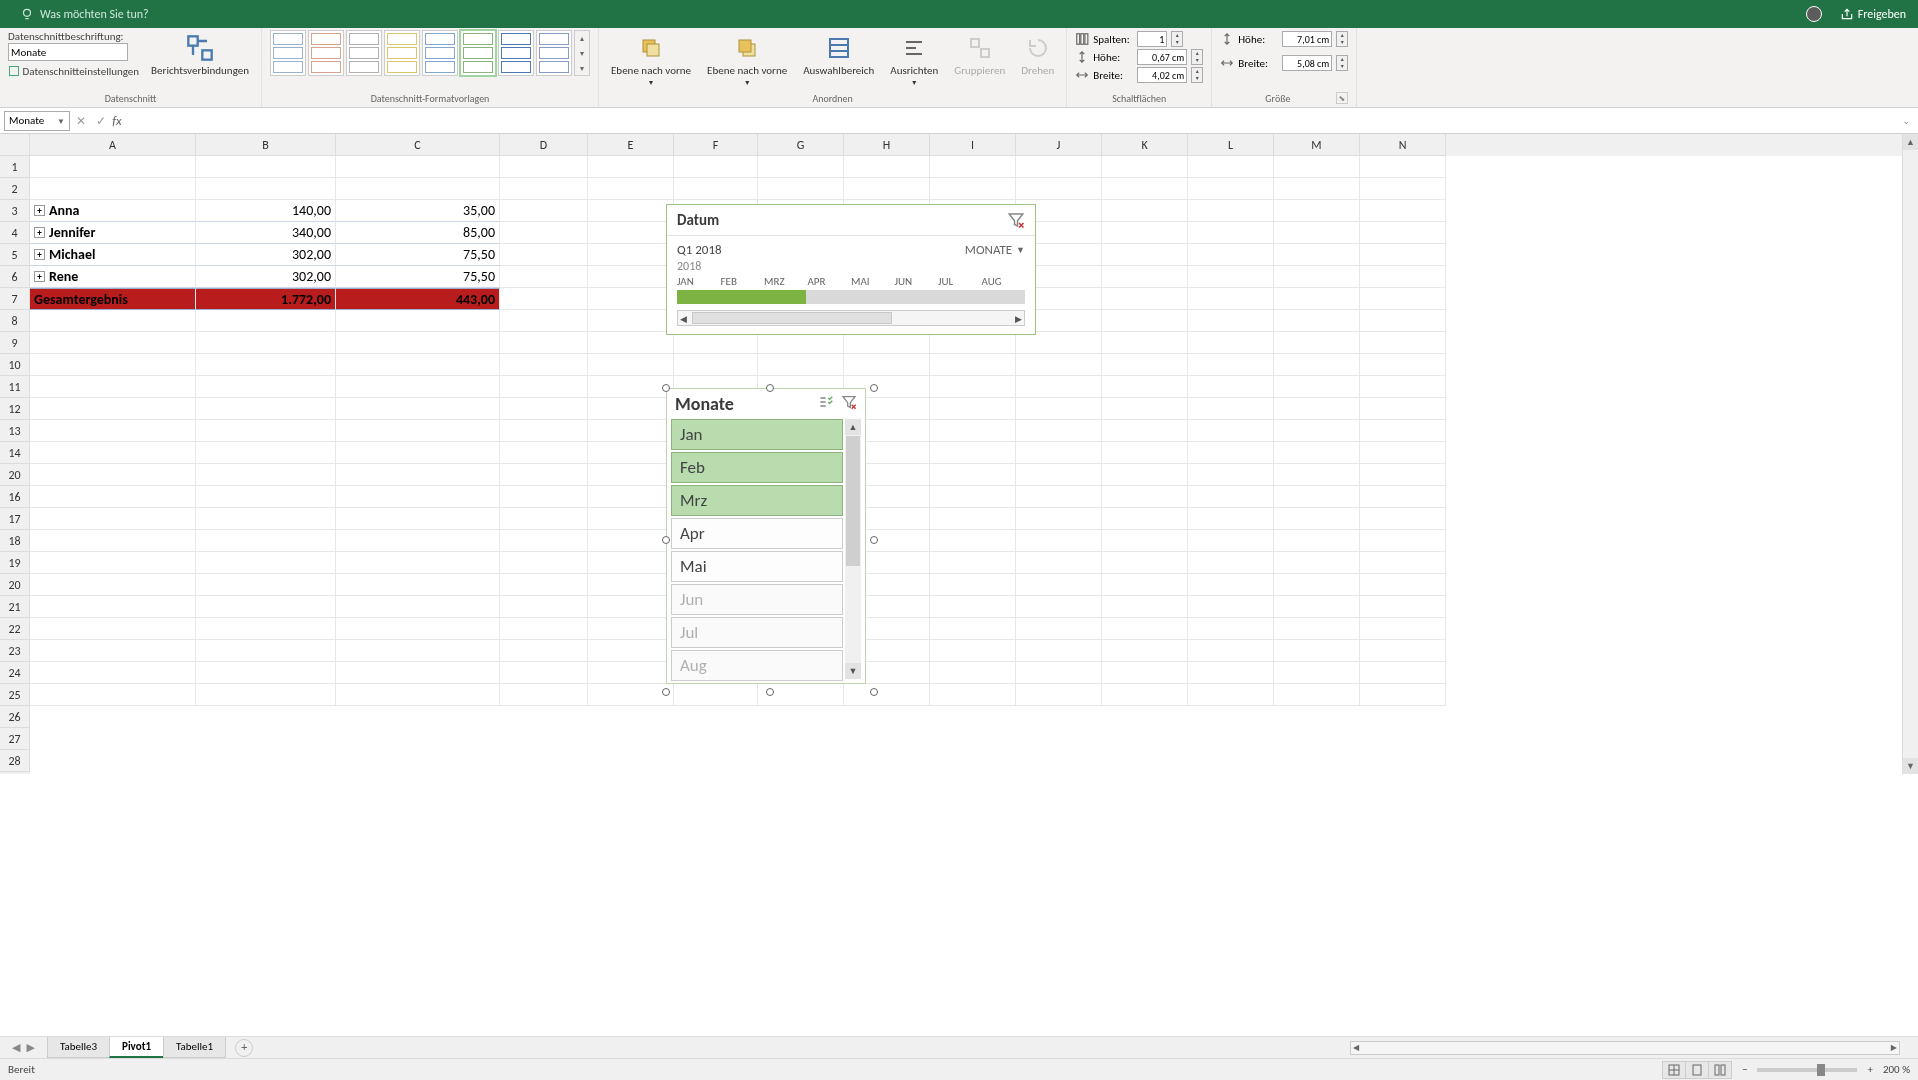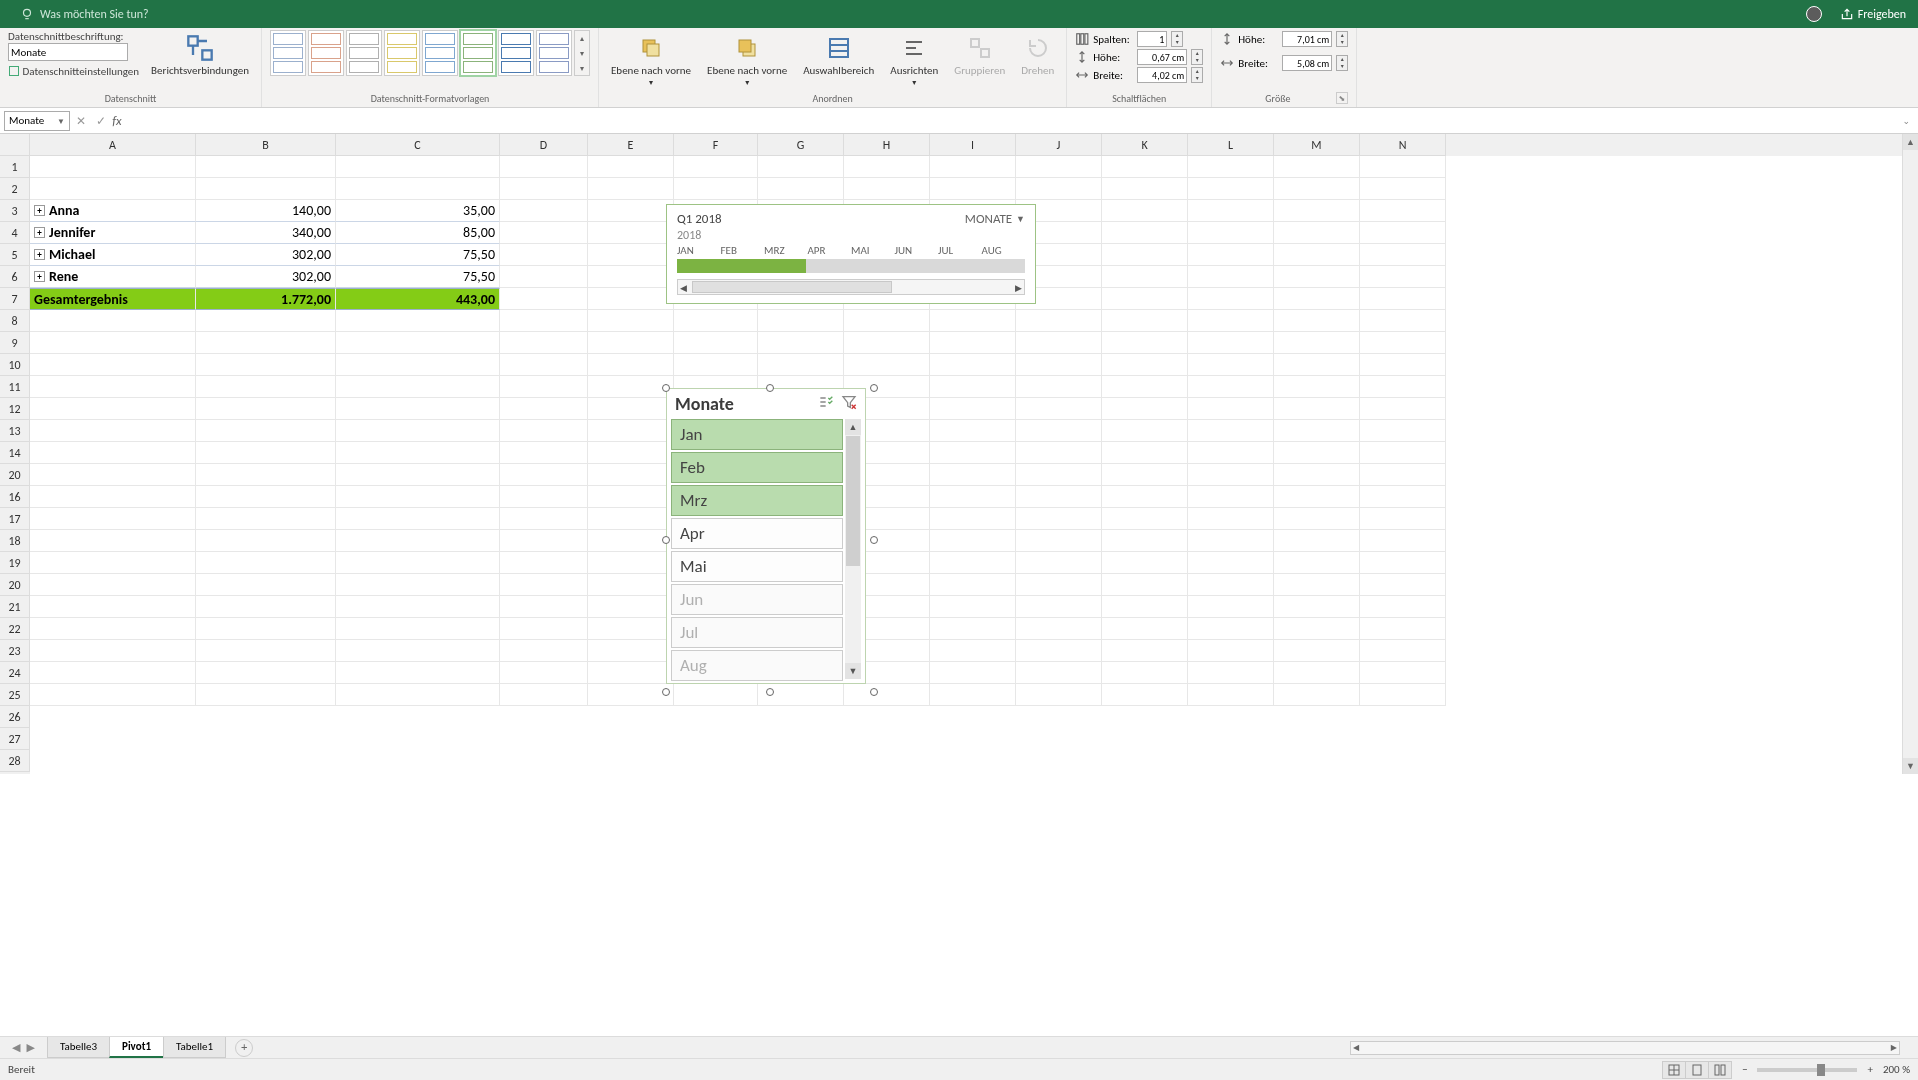--- a/index.html
+++ b/index.html
@@ -53,21 +53,21 @@
 .col-headers { position: absolute; left: 30px; top: 0; right: 16px; height: 22px; display: flex; background: #f0f0f0; }
 .col-h { border-right: 1px solid #dcdcdc; border-bottom: 1px solid #dcdcdc; text-align: center; font-size: 12px; color: #333; line-height: 22px; }
 .row-headers { position: absolute; left: 0; top: 22px; bottom: 0; width: 30px; background: #f0f0f0; }
 .row-h { height: 22px; border-bottom: 1px solid #dcdcdc; border-right: 1px solid #dcdcdc; text-align: center; font-size: 12px; color: #333; line-height: 22px; }
 .cells { position: absolute; left: 30px; top: 22px; right: 16px; bottom: 0; }
 .cell-row { display: flex; height: 22px; }
 .cell { border-right: 1px solid #e7e7e7; border-bottom: 1px solid #e7e7e7; font-size: 14px; padding: 0 4px; line-height: 22px; overflow: visible; white-space: nowrap; }
 .cell.b { font-weight: bold; }
 .cell.r { text-align: right; }
 .pivot-hdr { background: #dbe5f1; border-bottom: 1px solid #9bb0cd; font-weight: bold; }
-.pivot-total { border-top: 1px solid #9bb0cd; border-bottom: 1px solid #9bb0cd; font-weight: bold; background: #84cc16; }
+.pivot-total { border-top: 1px solid #9bb0cd; border-bottom: 1px solid #9bb0cd; font-weight: bold; background: #b91c1c; }
 .pivot-row { border-bottom: 1px solid #cbd6e6; }
 .expand-btn { display: inline-block; width: 11px; height: 11px; border: 1px solid #999; font-size: 9px; line-height: 9px; text-align: center; margin-right: 4px; vertical-align: 1px; background: #fff; }
 .filter-btn { display: inline-block; width: 12px; height: 12px; border: 1px solid #999; font-size: 8px; line-height: 10px; text-align: center; margin-left: 2px; vertical-align: 1px; background: #fff; }
 
 
 .grid-vscroll { position: absolute; right: 0; top: 0; bottom: 0; width: 16px; background: #f0f0f0; border-left: 1px solid #dcdcdc; }
 .grid-vscroll .arr { height: 16px; text-align: center; font-size: 9px; color: #666; line-height: 16px; background: #e3e3e3; }
 
 
 .timeline { position: absolute; border: 1px solid #9dc384; background: #fff; }
@@ -822,20 +822,29 @@
         <div class="cell" style="width: 86px;"></div>
         <div class="cell" style="width: 86px;"></div>
       </div>
     </div>
   <div class="grid-vscroll">
       <div class="arr">▲</div>
       <div class="arr" style="position:absolute;bottom:0;width:100%">▼</div>
     </div>
 
   <div class="timeline" style="left:666px; top:70px; width:370px;">
+    <div class="tl-header">
+      <span>Datum</span>
+      <span class="tl-clear">
+        <svg viewBox="0 0 24 24" fill="none" stroke="#888" stroke-width="2">
+            <path d="M3 4h18l-7 9v7l-4-2v-5z"></path>
+            <path d="M16 16l6 6M22 16l-6 6" stroke="#c33"></path>
+          </svg>
+      </span>
+    </div>
     <div class="tl-sub">
       <span class="tl-period">Q1 2018</span>
       <span class="tl-mode">
           <span>MONATE</span>
           <span style="font-size:9px">▼</span>
         </span>
     </div>
     <div class="tl-year">2018</div>
     <div class="tl-months" id="tl-months">
         <span>JAN</span>

